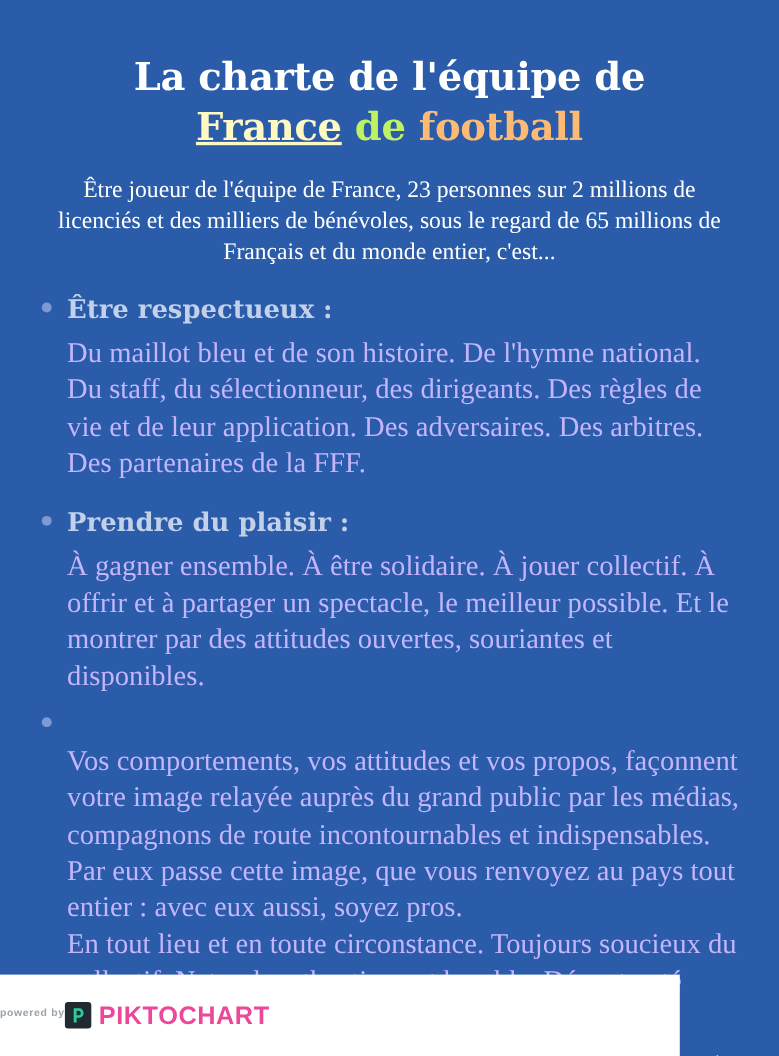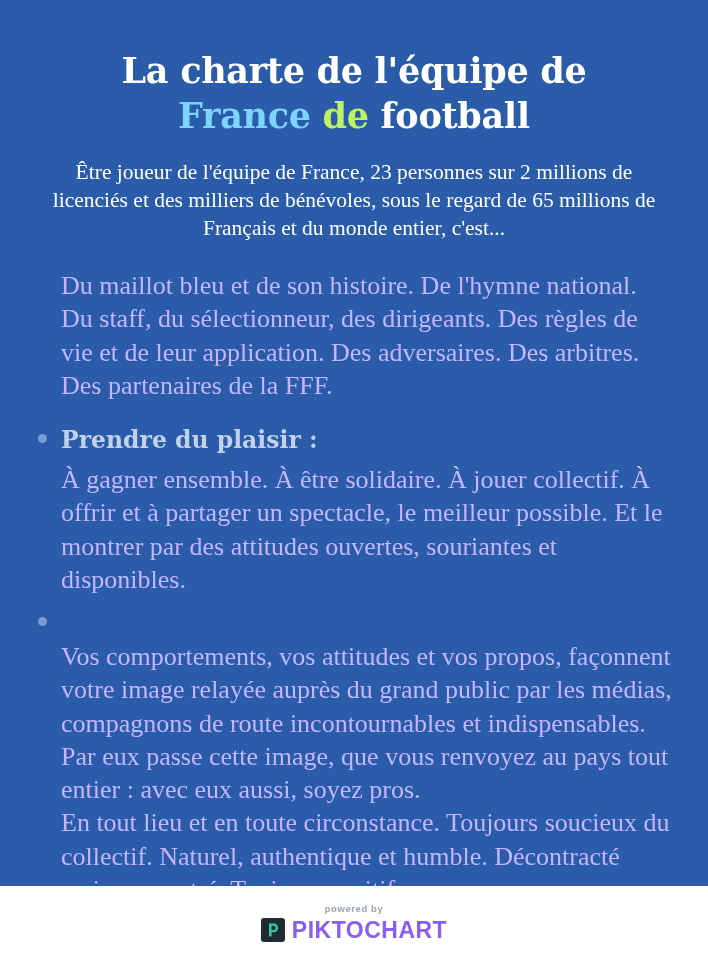--- a/index.html
+++ b/index.html
@@ -31,23 +31,23 @@
     font-size: 35px;
     line-height: 1.22;
     letter-spacing: -0.3px;
     margin: 10px 0 0 0;
     padding: 0 10px;
   }
   .title .line2 {
     display: block;
     margin-top: 2px;
   }
-  .t-france { color: #7dd3fc; }
+  .t-france { color: #fef9c3; text-decoration: underline; }
   .t-de { color: #bef264; }
-  .t-football { color: #ffffff; }
+  .t-football { color: #fdba74; }
 
   .intro {
     margin: 22px 18px 0 18px;
     text-align: center;
     color: #ffffff;
     font-size: 21.5px;
     line-height: 1.3;
     font-family: "Liberation Serif", serif;
   }
 
@@ -96,27 +96,27 @@
     color: #ffffff;
     font-size: 16px;
     margin: 16px 22px 0 0;
     font-family: Liberation Mono, monospace;
   }
 
   .footer {
     position: absolute;
     left: 0;
     bottom: 0;
-    width: 708px;
+    width: 618px;
     height: 74px;
     background: #ffffff;
     display: flex;
-    flex-direction: column;
+    flex-direction: row;
     align-items: center;
-    justify-content: center;
+    justify-content: flex-start;
   }
   .powered {
     font-family: "Liberation Sans", sans-serif;
     font-size: 9.5px;
     font-weight: bold;
     color: #9aa3ab;
     letter-spacing: 0.6px;
     margin-bottom: 3px;
   }
   .brand {
@@ -131,40 +131,44 @@
     margin-right: 7px;
     display: flex;
     align-items: center;
     justify-content: center;
   }
   .brand-mark svg { display: block; }
   .brand-name {
     font-family: "Liberation Sans", sans-serif;
     font-size: 23px;
     font-weight: bold;
-    color: #8b5cf6;
+    color: #ec4899;
     letter-spacing: 0.5px;
   }
 </style>
 </head>
 <body>
 
 <div class="poster">
   <div class="content">
 
     <h1 class="title">
       <span>La charte de l'équipe de</span>
       <span class="line2">
         <span class="t-france">France</span><span class="t-de"> de </span><span class="t-football">football</span>
       </span>
     </h1>
 
     <div class="intro">Être joueur de l'équipe de France, 23 personnes sur 2 millions de licenciés et des milliers de bénévoles, sous le regard de 65 millions de Français et du monde entier, c'est...</div>
 
     <div class="section">
+      <div class="section-head">
+        <span class="bullet"></span>
+        <span class="section-title">Être respectueux :</span>
+      </div>
       <div class="section-body">
         <p>Du maillot bleu et de son histoire. De l'hymne national. Du staff, du sélectionneur, des dirigeants. Des règles de vie et de leur application. Des adversaires. Des arbitres. Des partenaires de la FFF.</p>
       </div>
     </div>
 
     <div class="section">
       <div class="section-head">
         <span class="bullet"></span>
         <span class="section-title">Prendre du plaisir :</span>
       </div>

